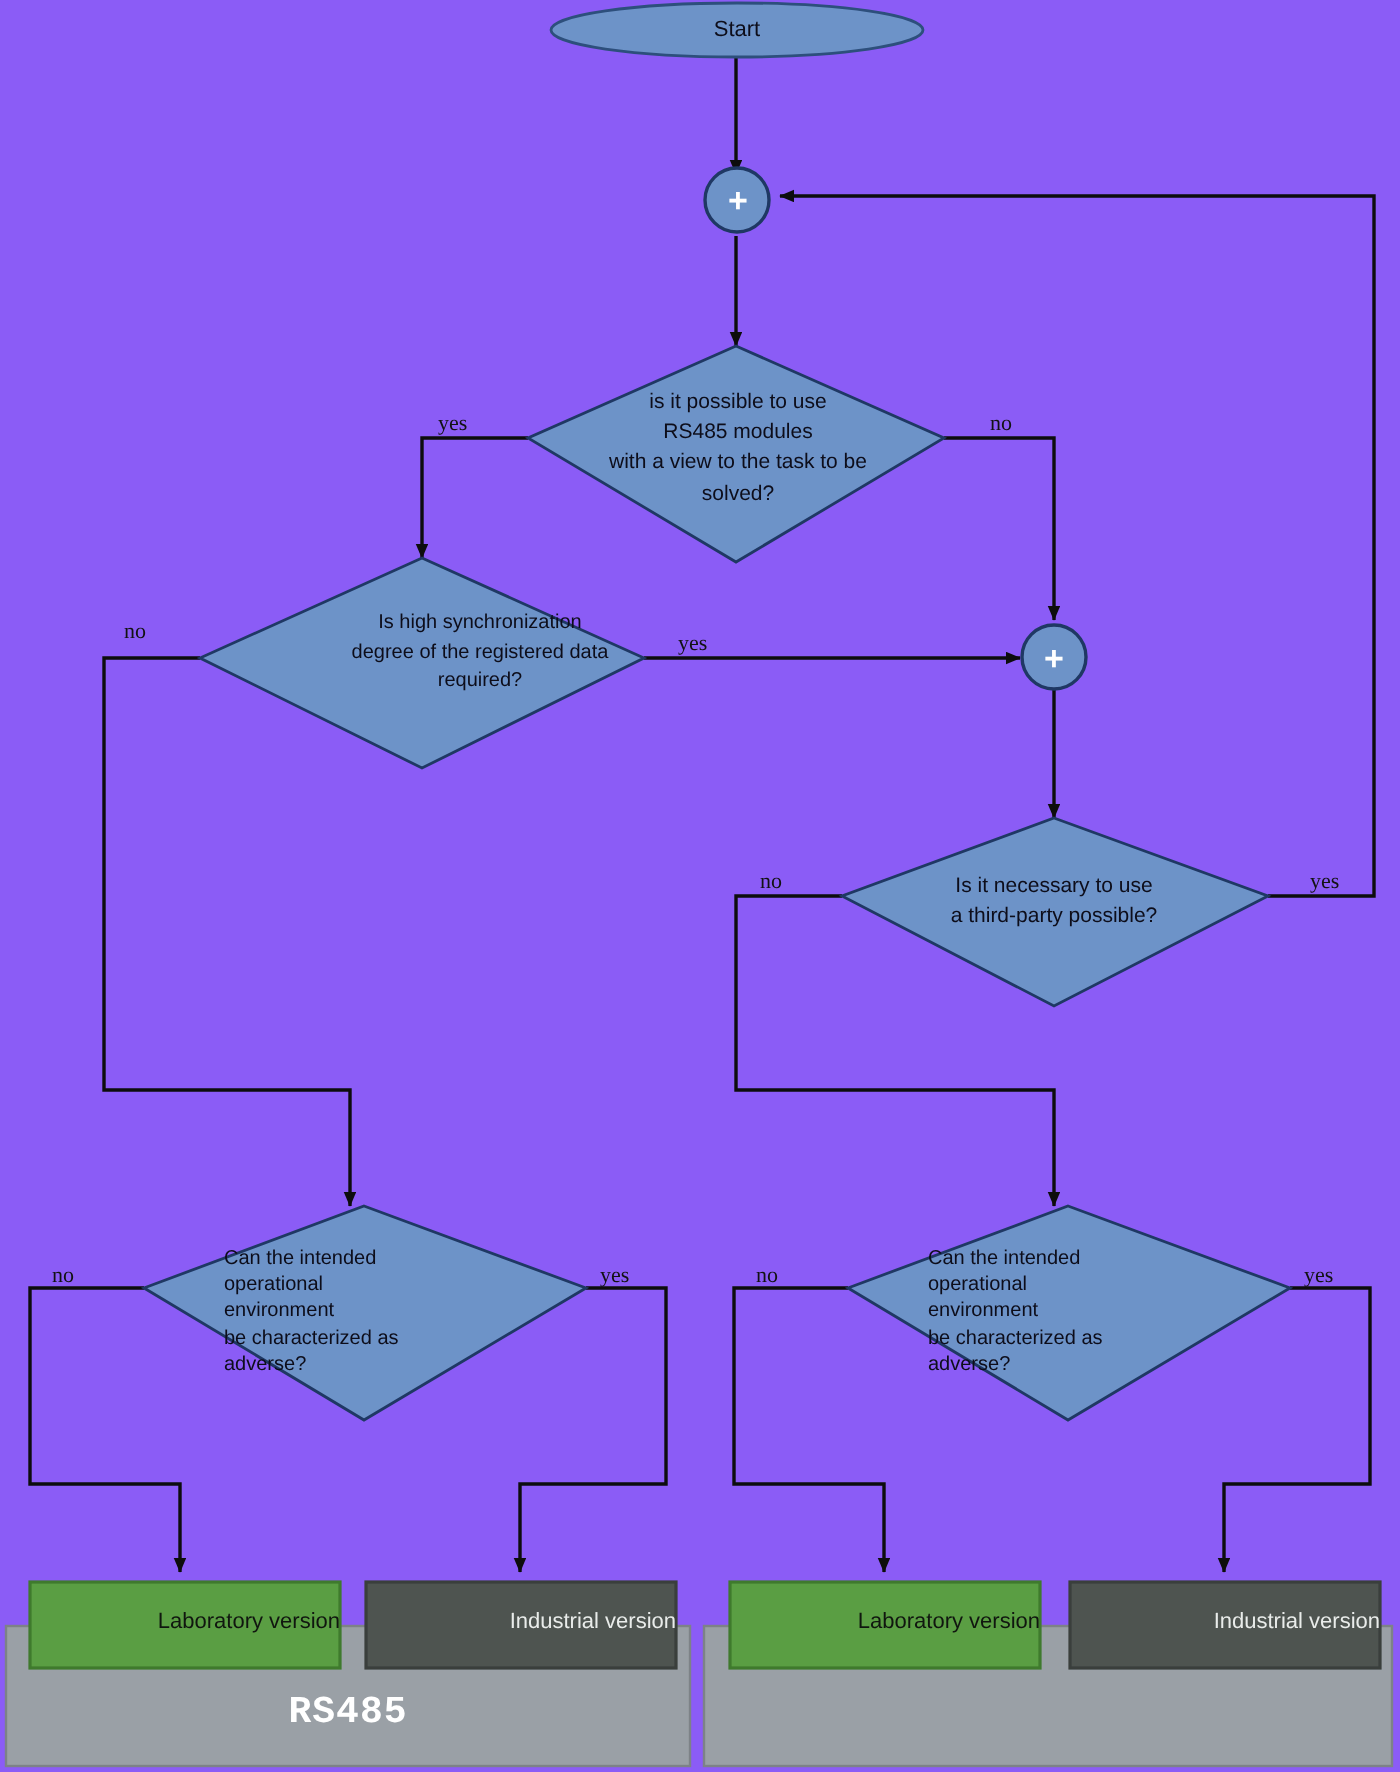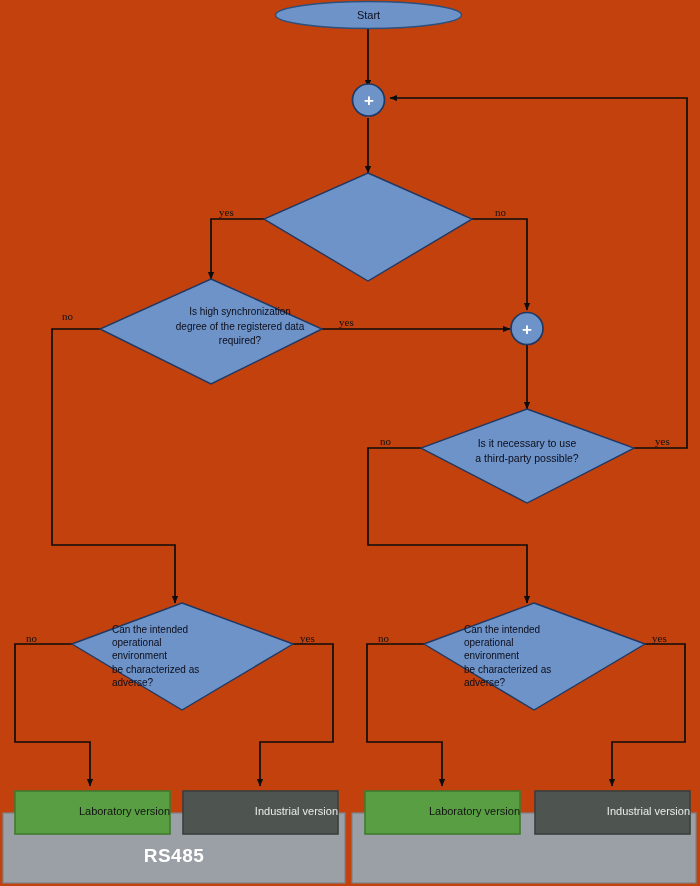--- a/index.html
+++ b/index.html
@@ -7,21 +7,21 @@
     padding: 0;
     background: #ffffff;
   }
   body {
     font-family: "Liberation Sans", sans-serif;
   }
   #canvas {
     position: relative;
     width: 700px;
     height: 886px;
-    background: #c2410c;
+    background: #8b5cf6;
     overflow: hidden;
   }
   #flow-svg {
     position: absolute;
     left: 0;
     top: 0;
     width: 700px;
     height: 886px;
   }
   .node-text {
@@ -127,20 +127,24 @@
     <rect x="365" y="791" width="155" height="43" fill="#5a9e43" stroke="#3f7a2d" stroke-width="1.6"></rect>
     <rect x="535" y="791" width="155" height="43" fill="#4e5450" stroke="#3a3f3c" stroke-width="1.6"></rect>
   </svg>
 
   <div class="node-text" style="left:275px; top:8px; width:187px; text-align:center; font-size:11px;">Start</div>
 
   <div class="plus-glyph" style="left:362px; top:92px; width:14px; text-align:center;">+</div>
 
   <div class="plus-glyph" style="left:520px; top:321px; width:14px; text-align:center;">+</div>
 
+  <div class="node-text" style="left:280px; top:194px; width:178px; text-align:center; font-size:10.5px;">is it possible to use
+RS485 modules
+with a view to the task to be
+solved?</div>
 
   <div class="node-text" style="left:140px; top:305px; width:200px; text-align:center; font-size:10px;">Is high synchronization
 degree   of the registered data
 required?</div>
 
   <div class="node-text" style="left:437px; top:436px; width:180px; text-align:center; font-size:10.5px;">Is it necessary to use
 a third-party possible?</div>
 
   <div class="node-text" style="left:112px; top:623px; width:150px; text-align:left; font-size:10px; line-height:1.32;">Can the intended
 operational
@@ -163,15 +167,15 @@
   <div class="edge-label" style="left:26px; top:632px;">no</div>
   <div class="edge-label" style="left:300px; top:632px;">yes</div>
   <div class="edge-label" style="left:378px; top:632px;">no</div>
   <div class="edge-label" style="left:652px; top:632px;">yes</div>
 
   <div class="box-label on-green" style="left:15px; top:805px; width:155px;">Laboratory version</div>
   <div class="box-label on-dark" style="left:183px; top:805px; width:155px;">Industrial version</div>
   <div class="box-label on-green" style="left:365px; top:805px; width:155px;">Laboratory version</div>
   <div class="box-label on-dark" style="left:535px; top:805px; width:155px;">Industrial version</div>
 
-  <div class="panel-title" style="left:3px; top:845px; width:342px; text-align:center;">RS485</div>
+  <div class="panel-title" style="left:3px; top:845px; width:342px; text-align:center;font-family:Liberation Mono, monospace;">RS485</div>
 
 </div>
 
 </body></html>

